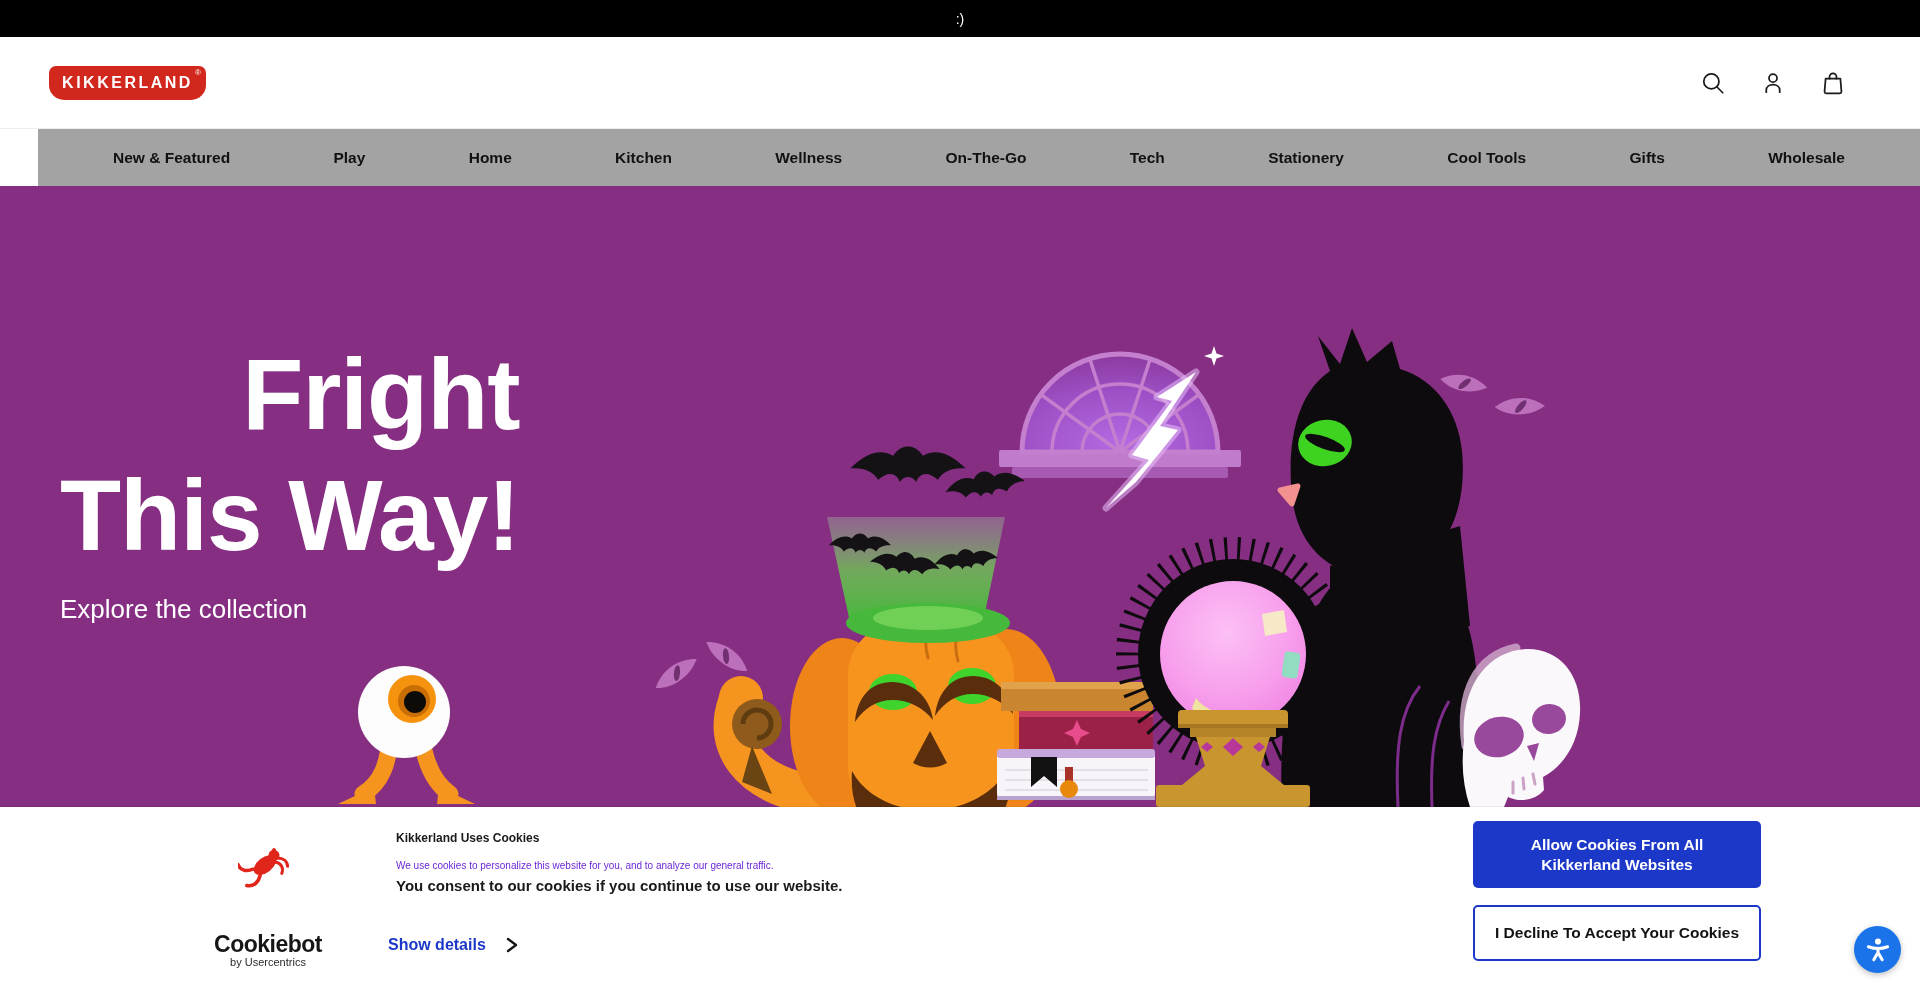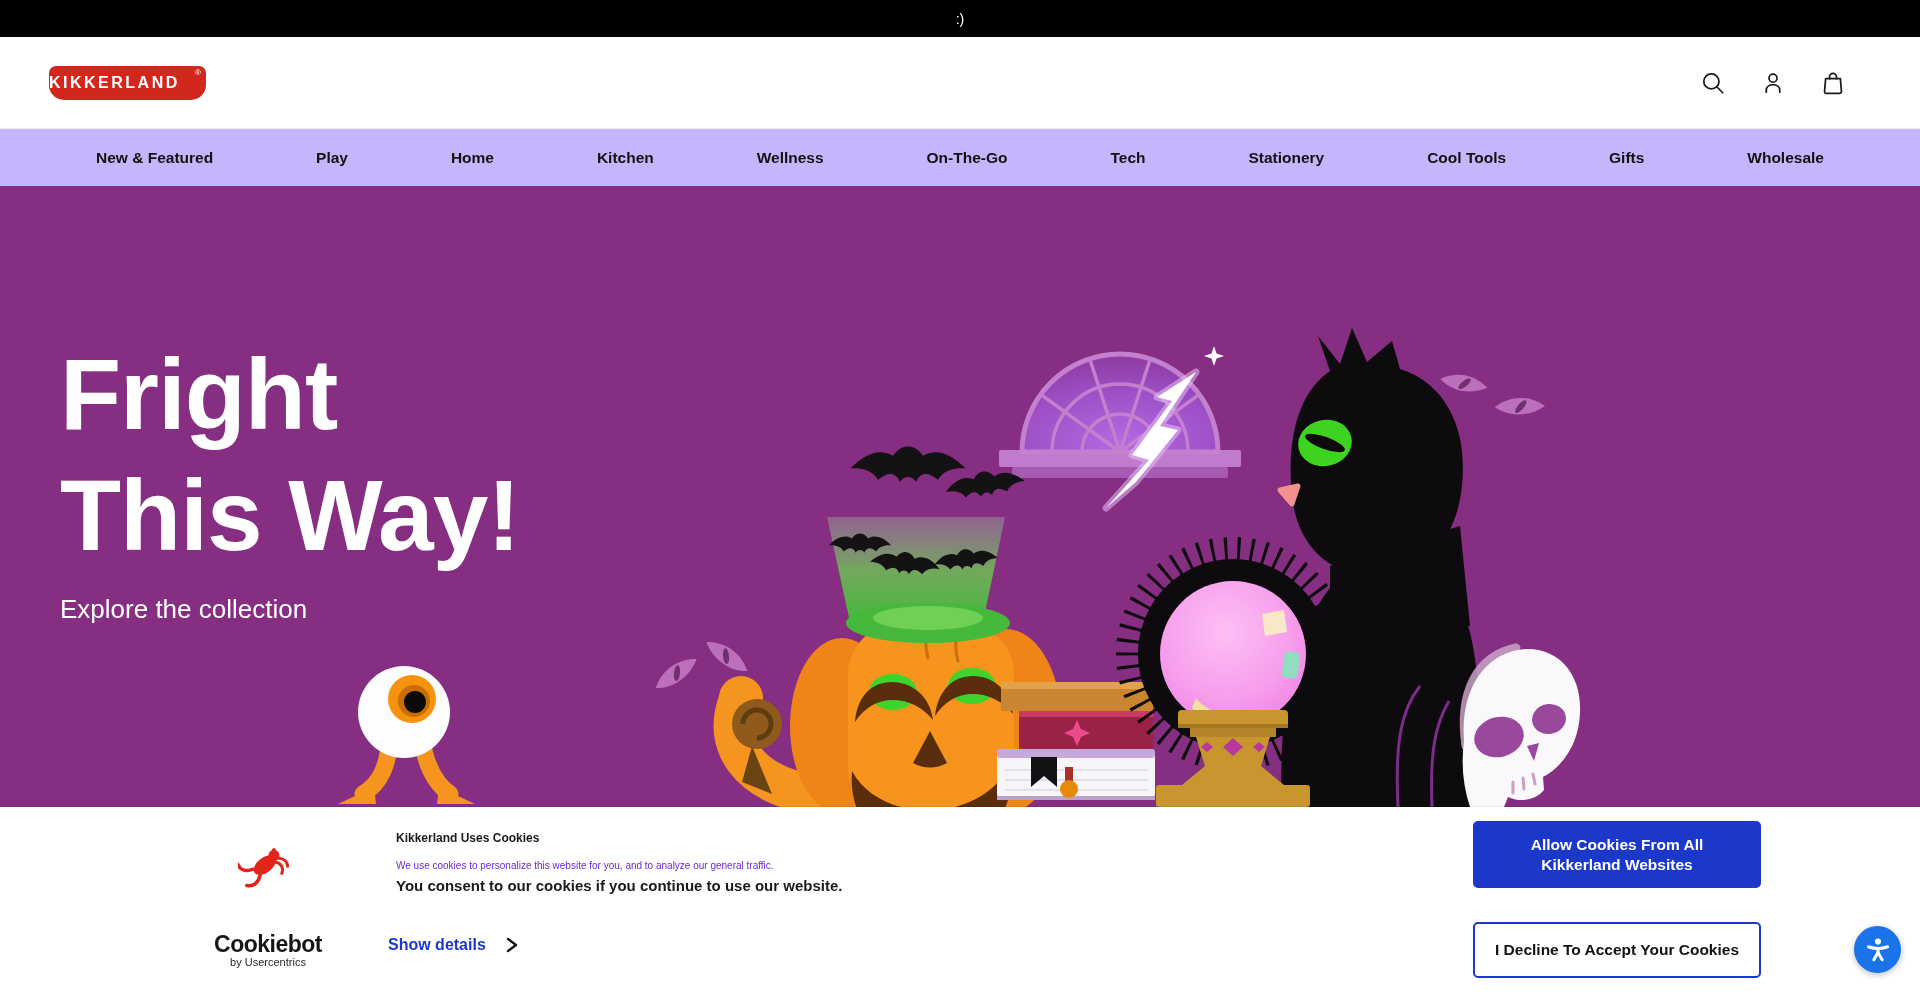--- a/index.html
+++ b/index.html
@@ -7,57 +7,57 @@
     font-family:"Liberation Sans", sans-serif; position:relative; }
 
   
   .topbar { height:37px; background:#000; color:#fff; display:flex;
     align-items:center; justify-content:center; font-size:14px; }
 
   
   .header { height:92px; background:#fff; display:flex; align-items:center;
     justify-content:space-between; padding:0 72px 0 49px; border-bottom:1px solid #ededed; }
   .logo { width:157px; height:34px; background:#D2271D; border-radius:7px 7px 15px 15px;
-    display:flex; align-items:center; justify-content:flex-start; color:#fff; font-weight:700;
+    display:flex; align-items:center; justify-content:center; color:#fff; font-weight:700;
     font-size:16px; letter-spacing:2.5px; position:relative; cursor:pointer; }
   .logo .reg { position:absolute; top:2px; right:5px; font-size:8px; letter-spacing:0; font-weight:400; }
   .header-icons { display:flex; gap:30px; align-items:center; }
   .icon-btn { width:30px; height:30px; display:flex; align-items:center;
     justify-content:center; cursor:pointer; background:none; border:none; }
 
   
   .nav { height:57px; display:flex; align-items:center; justify-content:space-between;
-    padding:0 96px; background:#c4b5fd; }
+    padding:0 75px; background:#a3a3a3;margin-left:38px; }
   .nav-item { font-size:15.5px; font-weight:700; color:#111; cursor:pointer; white-space:nowrap; }
 
   
   .hero { position:relative; height:621px; background:#862E82; overflow:hidden; }
   .hero .illustration { position:absolute; left:0; top:0; }
   .hero-text { position:absolute; left:60px; top:148px; color:#fff; z-index:2; }
-  .hero-title { font-size:100px; font-weight:700; line-height:1.21; letter-spacing:-1px; }
+  .hero-title { font-size:100px; font-weight:700; line-height:1.21; letter-spacing:-1px;text-align:right; }
   .hero-subtitle { font-size:26px; margin-top:18px; font-weight:400; }
 
   
   .cookie-banner { position:relative; height:186px; background:#fff;
     box-shadow:0 -1px 0 rgba(0,0,0,0.06); }
   .frog { position:absolute; left:238px; top:28px; }
   .cookiebot { position:absolute; left:210px; top:124px; width:116px; text-align:center; }
   .cookiebot-name { font-size:23px; font-weight:700; letter-spacing:-0.5px; color:#161616; }
   .cookiebot-sub { font-size:11px; color:#2a2a2a; margin-top:-2px; }
   .cookie-text { position:absolute; left:396px; top:24px; color:#1a1a1a; }
   .cookie-title { font-size:12px; font-weight:700; margin-bottom:15px; }
   .cookie-line1 { font-size:10px; color:#6d28d9; }
   .cookie-line2 { font-size:15px; font-weight:700; margin-top:6px; }
   .show-details { position:absolute; left:388px; top:129px; color:#1C38C9; font-weight:700;
     font-size:16px; display:flex; align-items:center; gap:20px; cursor:pointer;
     background:none; border:none; font-family:inherit; }
   .btn-allow { position:absolute; left:1473px; top:14px; width:288px; height:67px;
     background:#1C38C9; color:#fff; font-weight:700; font-size:15.5px; line-height:20px;
     border:none; border-radius:5px; padding:0 26px; cursor:pointer; font-family:inherit; }
-  .btn-decline { position:absolute; left:1473px; top:115px; width:288px; height:56px;
+  .btn-decline { position:absolute; left:1473px; top:98px; width:288px; height:56px;
     background:#fff; color:#131313; font-weight:700; font-size:15.5px;
     border:2px solid #1C38C9; border-radius:5px; cursor:pointer; font-family:inherit; }
 
   
   .accessibility { position:absolute; left:1854px; top:926px; width:47px; height:47px;
     border-radius:50%; background:#1A73E8; display:flex; align-items:center;
     justify-content:center; cursor:pointer; border:none; z-index:10;
     box-shadow:0 2px 6px rgba(0,0,0,0.25); }
 </style>
 </head>

